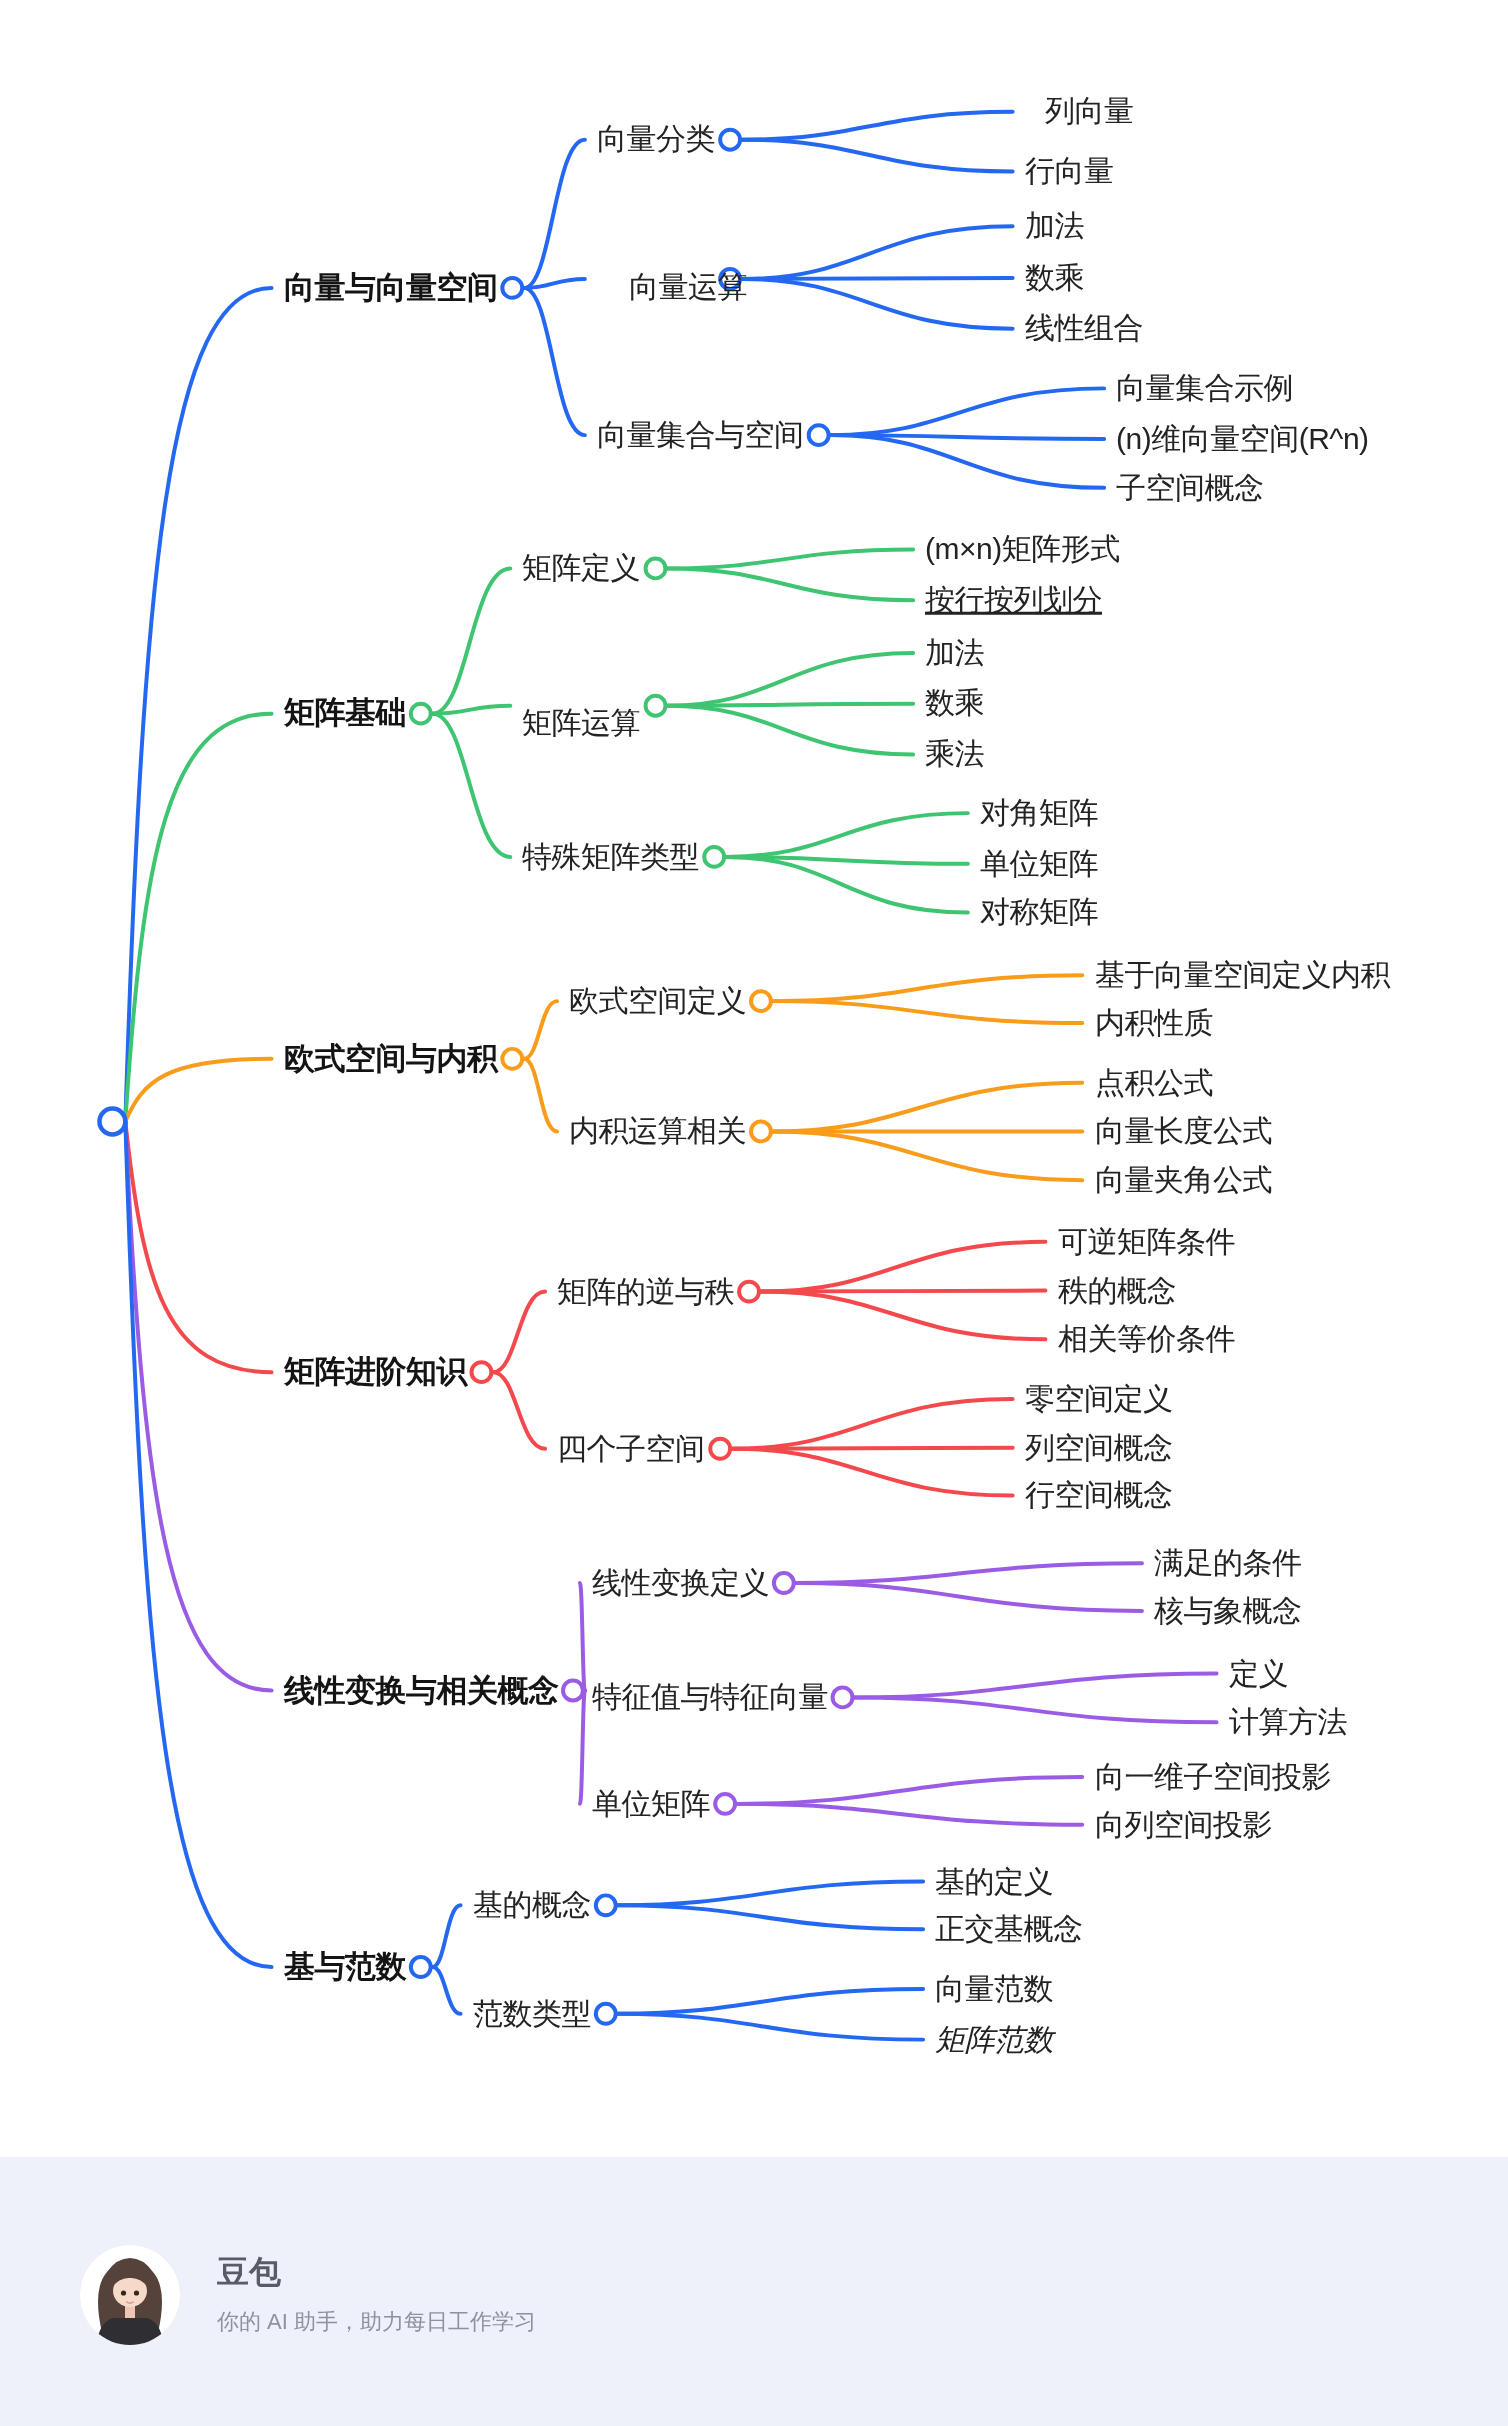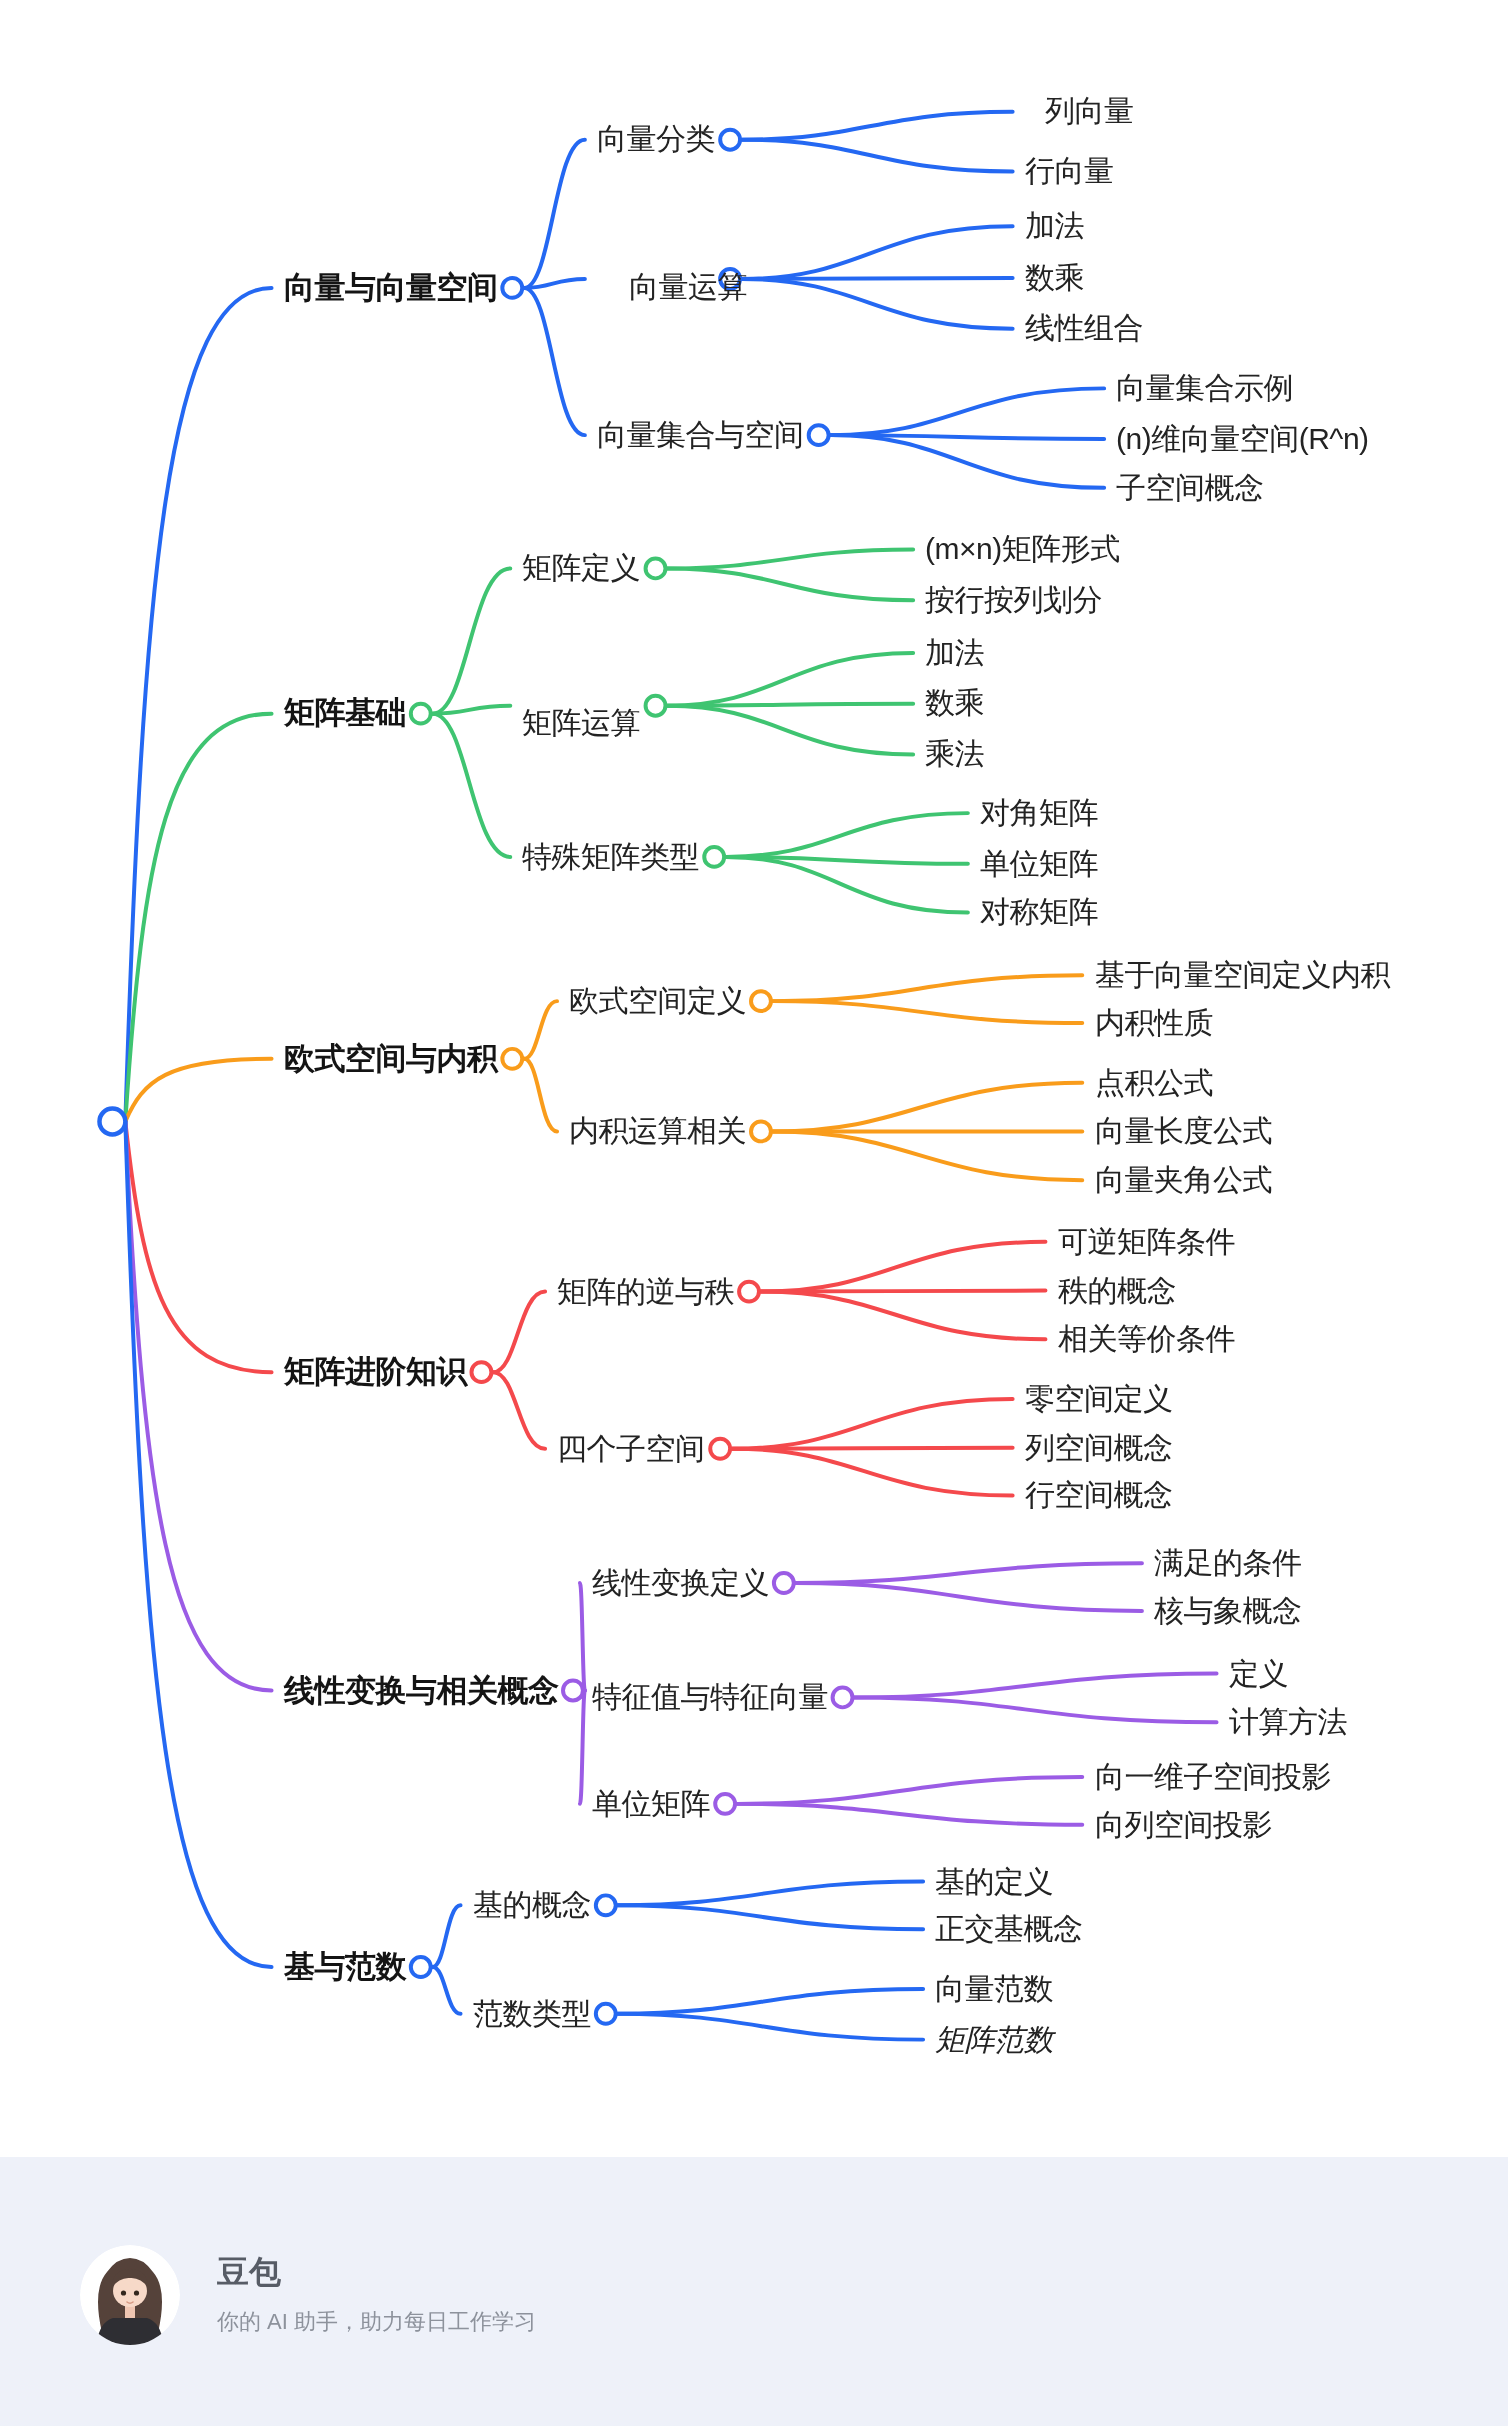--- a/index.html
+++ b/index.html
@@ -114,21 +114,21 @@
   <div class="node leaf" style="left: 1025px; top: 278px;">数乘</div>
   <div class="node leaf" style="left: 1025px; top: 328px;">线性组合</div>
   <div class="node" style="left: 597px; top: 435px;">向量集合与空间</div>
   <div class="node leaf" style="left: 1116px; top: 388px;">向量集合示例</div>
   <div class="node leaf" style="left: 1116px; top: 439px;">(n)维向量空间(R^n)</div>
   <div class="node leaf" style="left: 1116px; top: 488px;">子空间概念</div>
 
   <div class="node l1" style="left: 284px; top: 713px;">矩阵基础</div>
   <div class="node" style="left: 522px; top: 568px;">矩阵定义</div>
   <div class="node leaf" style="left: 925px; top: 549px; text-align: right;">(m×n)矩阵形式</div>
-  <div class="node leaf" style="left: 925px; top: 600px;">按行按列划分</div>
+  <div class="node leaf" style="left: 925px; top: 600px; text-decoration: underline;">按行按列划分</div>
   <div class="node" style="left: 522px; top: 723px;">矩阵运算</div>
   <div class="node leaf" style="left: 925px; top: 653px;">加法</div>
   <div class="node leaf" style="left: 925px; top: 703px;">数乘</div>
   <div class="node leaf" style="left: 925px; top: 754px;">乘法</div>
   <div class="node" style="left: 522px; top: 857px;">特殊矩阵类型</div>
   <div class="node leaf" style="left: 980px; top: 813px;">对角矩阵</div>
   <div class="node leaf" style="left: 980px; top: 864px;">单位矩阵</div>
   <div class="node leaf" style="left: 980px; top: 912px;">对称矩阵</div>
 
   <div class="node l1" style="left: 284px; top: 1059px;">欧式空间与内积</div>

